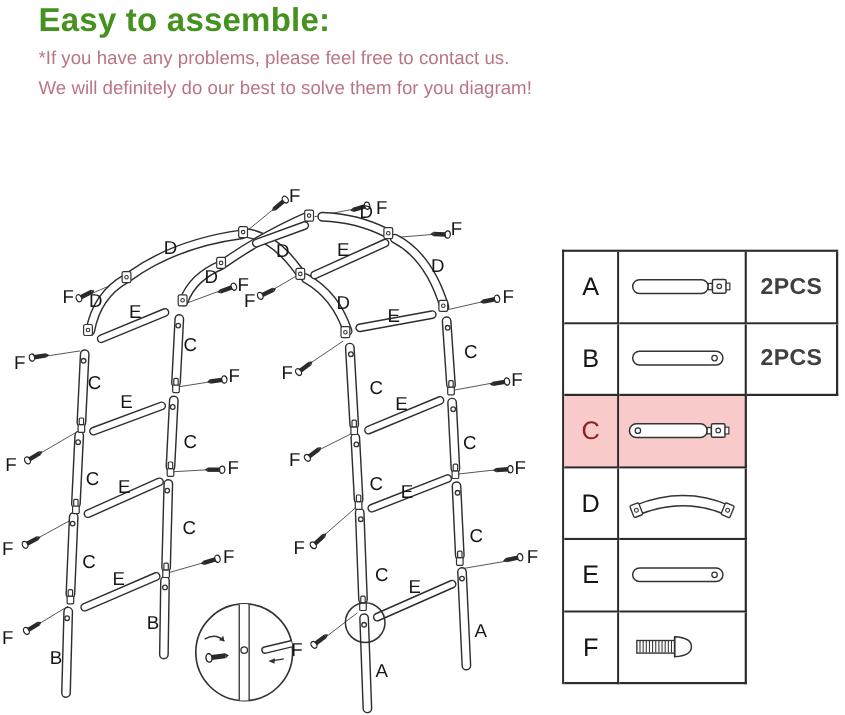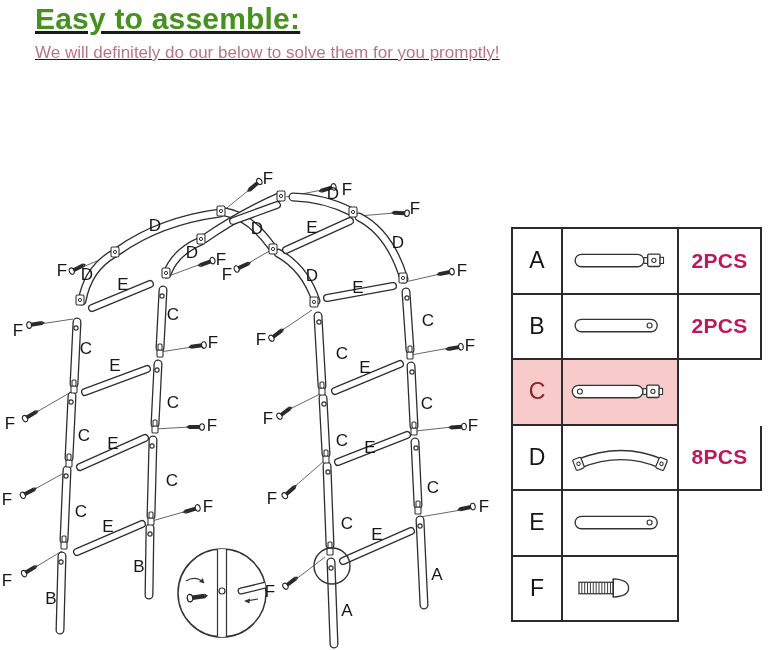--- a/index.html
+++ b/index.html
@@ -1,48 +1,49 @@
 <!DOCTYPE html>
 <html style="--green: #45921f; --pink: #ba7583; --hl-bg: #f8caca; --hl-tx: #8b2323; --ink: #2b2b2b;"><head>
 <meta charset="utf-8">
 <style>
   :root{
     --green:#45921f; --pink:#ba7583; --hl-bg:#f8caca; --hl-tx:#8b2323; --ink:#2b2b2b;
   }
   html,body{margin:0;padding:0;background:#fff;}
   body{width:768px;height:650px;position:relative;overflow:hidden;
        font-family:"Liberation Sans","DejaVu Sans",sans-serif;color:#1a1a1a;}
-  .hdr{position:absolute;left:35px;top:0;width:700px;text-decoration:underline;}
+  .hdr{position:absolute;left:35px;top:0;width:700px;}
   .title{color:var(--green);font-size:30px;font-weight:bold;margin:2px 0 0 0;letter-spacing:.2px;}
   .subtitle{color:#111;font-size:21px;margin:9px 0 0 0;}
   .note{color:var(--pink);font-size:17px;margin:7px 0 0 0;}
   .diagram{position:absolute;left:0;top:160px;width:505px;height:490px;}
   svg text.dlabel{font-family:"Liberation Sans","DejaVu Sans",sans-serif;font-size:17px;font-weight:500;fill:#161616;}
   .leader{stroke:#555;stroke-width:.9;fill:none;}
   .tube{stroke:#2e2e2e;fill:none;stroke-linecap:round;stroke-width:9;}
   .outline{stroke:#333;fill:#fff;}
   .ring{stroke:#333;fill:none;stroke-width:1.4;}
   
   .ptable{position:absolute;left:511px;top:227px;width:251px;height:395px;
           border-top:2px solid var(--ink);border-left:2px solid var(--ink);
           display:grid;grid-template-rows:repeat(6,1fr);box-sizing:border-box;}
   .prow{display:grid;grid-template-columns:50px 116px 1fr;}
   .cell{border-right:2px solid var(--ink);border-bottom:2px solid var(--ink);
         display:flex;align-items:center;justify-content:center;background:#fff;}
   .prow.hl .cell{background:var(--hl-bg);}
   .prow.hl .letter,.prow.hl .qty{color:var(--hl-tx);}
   .letter{font-size:23px;font-weight:500;color:#161616;}
-  .qty{font-size:21px;font-weight:600;color:#be185d;letter-spacing:.3px;}
+  .qty{font-size:21px;font-weight:600;color:#404040;letter-spacing:.3px;}
 </style>
 </head>
 <body>
 
 <div class="hdr">
   <h1 class="title">Easy to assemble:</h1>
-  <p class="note">We will definitely do our below to solve them for you promptly!</p>
+  <p class="note">*If you have any problems, please feel free to contact us.</p>
+  <p class="note">We will definitely do our best to solve them for you diagram!</p>
 </div>
 
 <div class="diagram">
 <svg id="diagram-svg" width="505" height="490" viewBox="0 160 505 490">
   <defs>
     <g id="screwglyph">
       <ellipse cx="-7" cy="0" rx="2.4" ry="3.3" fill="#fff" stroke="#222" stroke-width="1.1"></ellipse>
       <rect x="-5" y="-2" width="11" height="4" fill="#2a2a2a"></rect>
       <path d="M6,-2 L8.8,0 L6,2 Z" fill="#2a2a2a"></path>
     </g>
@@ -354,21 +355,20 @@
          <g transform="rotate(-21 12 29)">
             <rect x="7" y="23" width="9" height="12" rx="1.5" fill="#fff" stroke="#333" stroke-width="1.3"></rect>
             <circle cx="11.5" cy="29" r="1.8" fill="#fff" stroke="#333" stroke-width="1"></circle>
           </g>
          <g transform="rotate(22 98 29)">
             <rect x="94" y="23" width="9" height="12" rx="1.5" fill="#fff" stroke="#333" stroke-width="1.3"></rect>
             <circle cx="98.5" cy="29" r="1.8" fill="#fff" stroke="#333" stroke-width="1"></circle>
           </g>
         </svg>
       </div>
-      <div class="cell qty">8PCS</div>
     </div>
     <div class="prow">
       <div class="cell letter">E</div>
       <div class="cell icon">
         <svg width="108" height="42" viewBox="0 0 110 44">
           <rect x="8" y="15" width="86" height="13" rx="6.5" fill="#fff" stroke="#333" stroke-width="1.4"></rect>
           <circle cx="86" cy="21.5" r="2.6" fill="#fff" stroke="#333" stroke-width="1.2"></circle>
         </svg>
       </div>
     </div>

